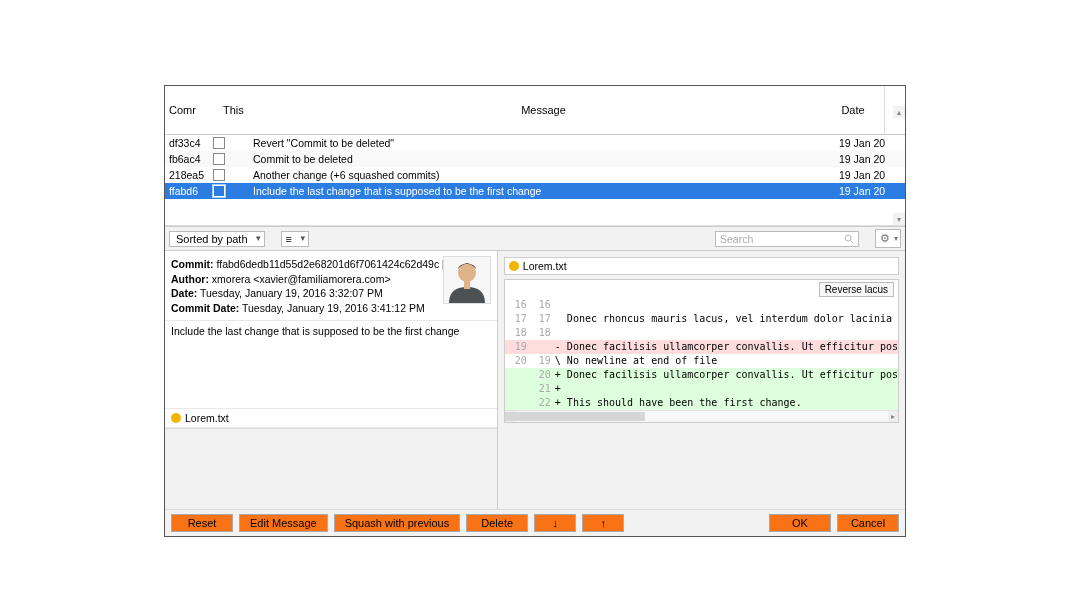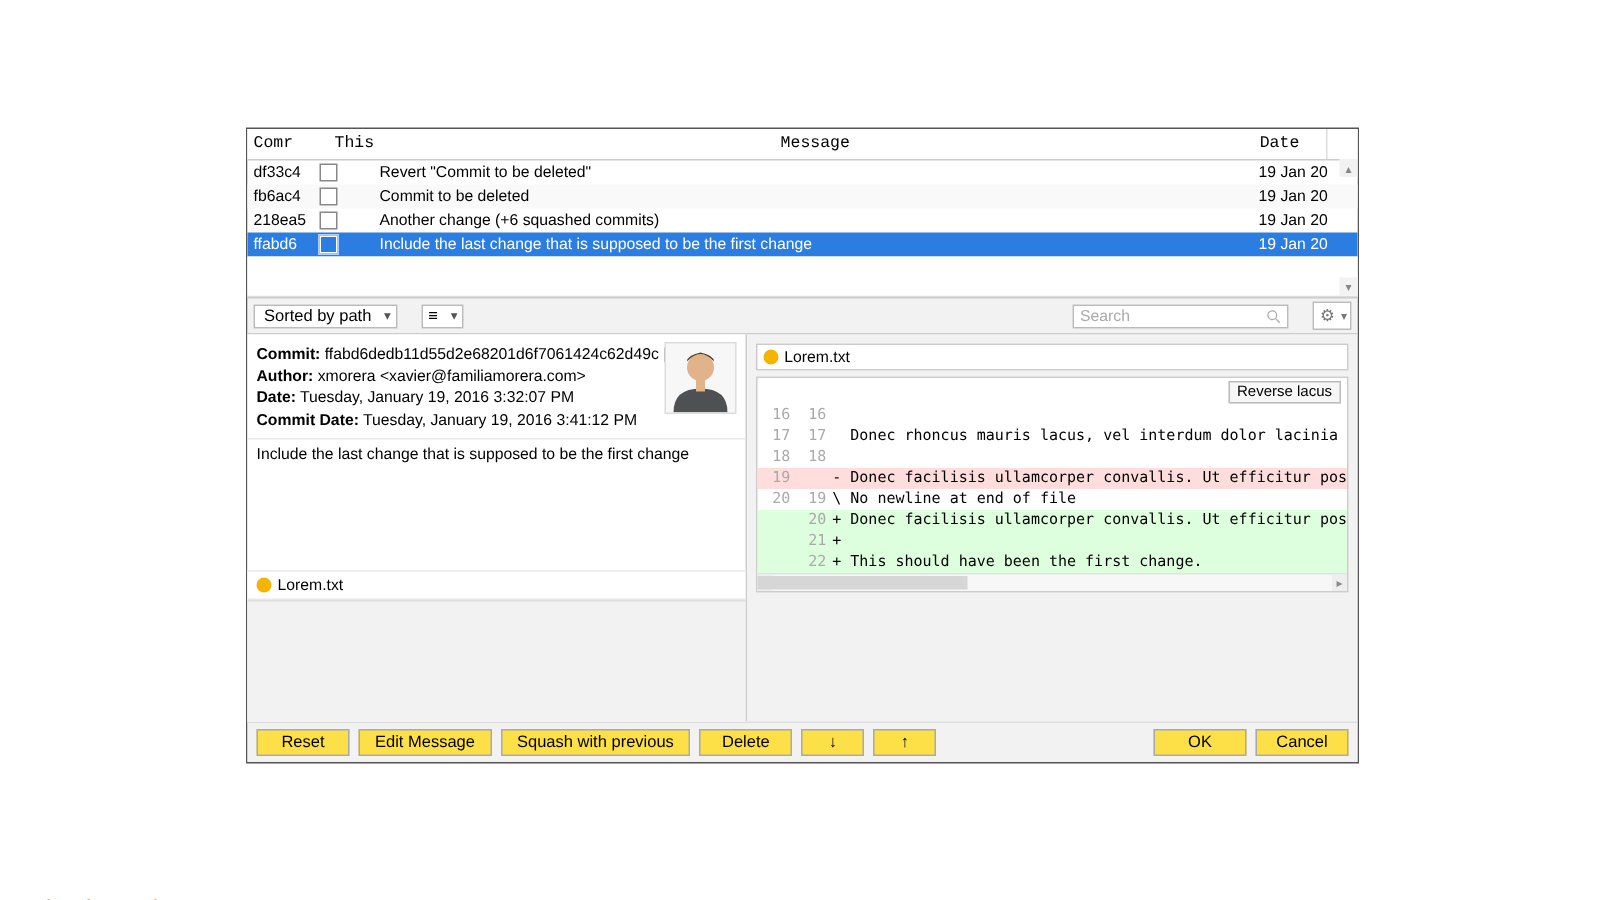--- a/index.html
+++ b/index.html
@@ -31,21 +31,21 @@
     border-bottom: 1px solid #ddd;
     position: relative;
   }
   .table-header {
     display: flex;
     background: #fff;
     border-bottom: 1px solid #ccc;
     font-weight: 400;
     font-size: 11px;
   }
-  .table-header > div { padding: 4px 4px; font-family: Liberation Mono, monospace; }
+  .table-header > div { padding: 18px 4px; }
   .col-commit { width: 46px; }
   .col-amend  { width: 38px; }
   .col-msg    { flex: 1; text-align: center; }
   .col-date   { width: 54px; text-align: center; }
   .col-scroll { width: 12px; border-left: 1px solid #ddd; }
   .table-body { }
   .row {
     display: flex;
     align-items: center;
     font-size: 10.5px;
@@ -237,21 +237,21 @@
   .bottombar {
     display: flex;
     align-items: center;
     gap: 6px;
     padding: 4px 6px;
     background: #f2f2f2;
     border-top: 1px solid #ddd;
   }
   .btn {
     border: 1px solid #aaa;
-    background: #fde047;
+    background: #f97316;
     font-size: 11px;
     padding: 2px 10px;
     min-width: 40px;
     text-align: center;
   }
   .btn.small { min-width: 24px; padding: 2px 8px; }
   
   .caption {
     position: absolute;
     left: 8px;

